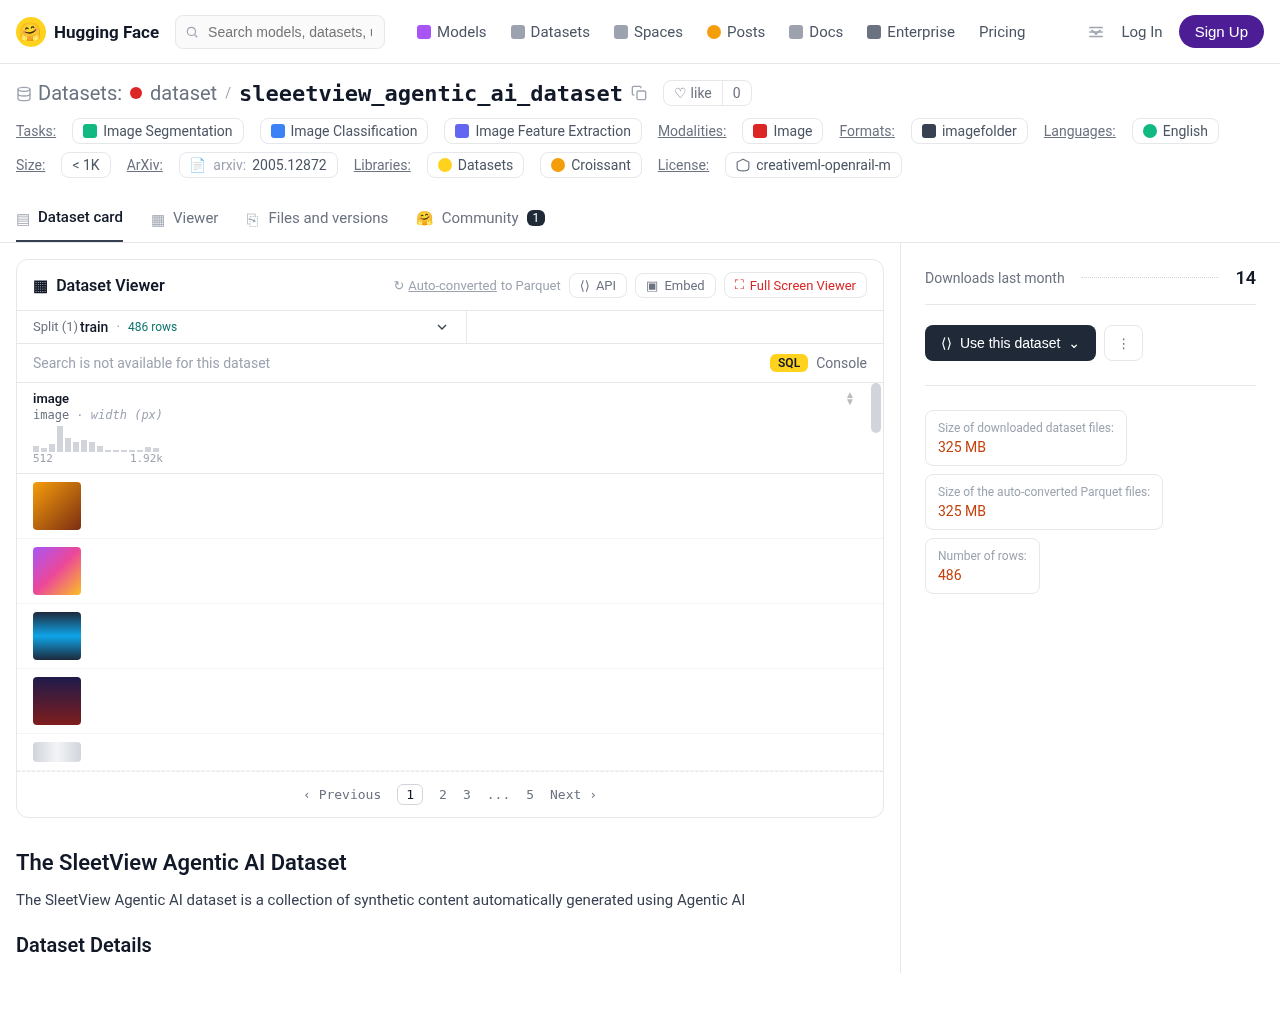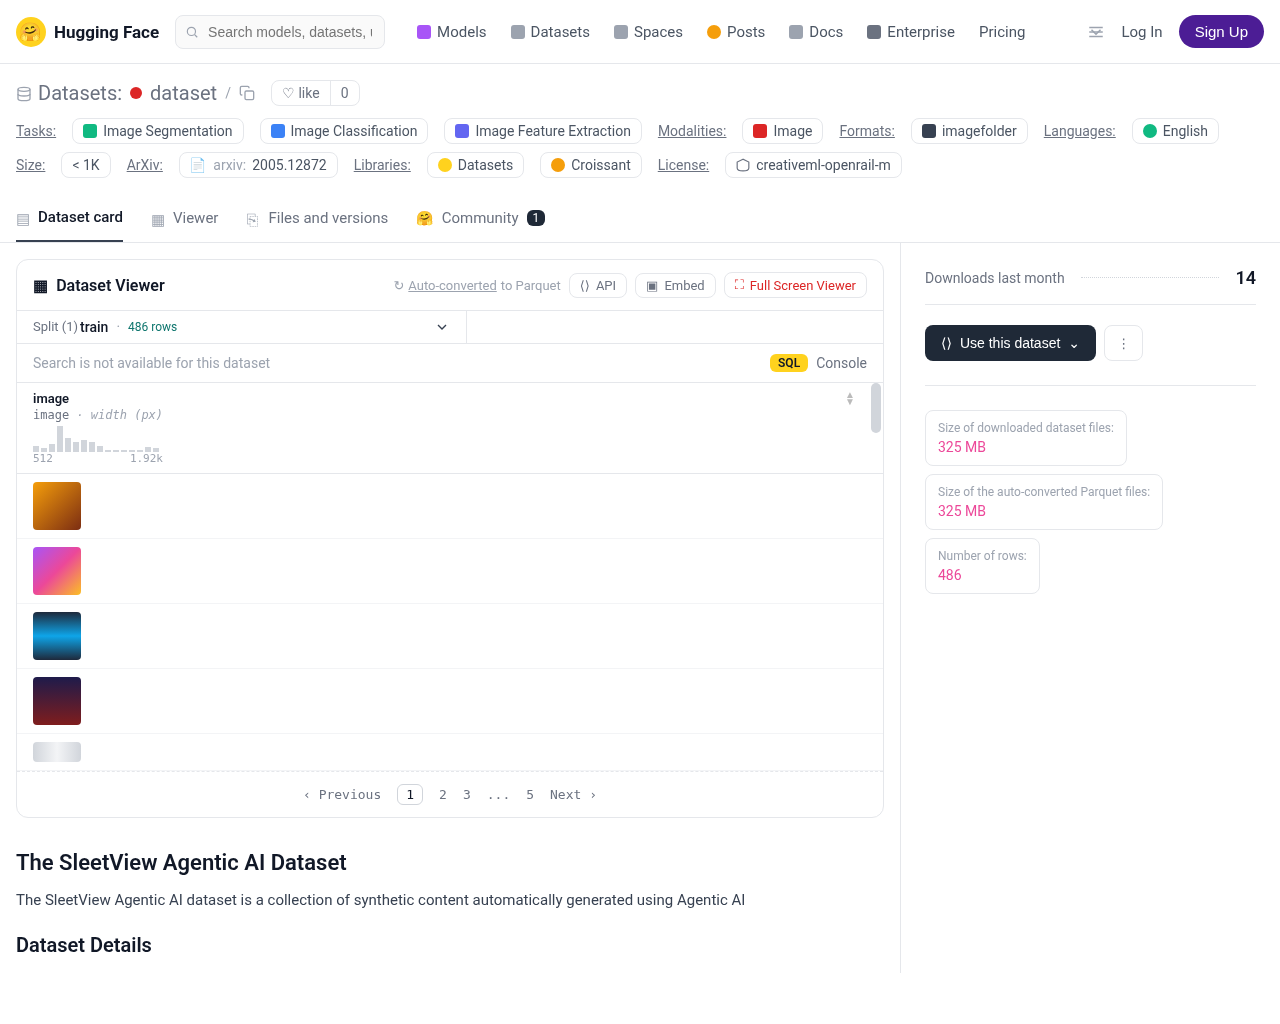--- a/index.html
+++ b/index.html
@@ -496,21 +496,21 @@
   flex-wrap: wrap;
   gap: 8px;
 }
 .stat-box {
   border: 1px solid #e5e7eb;
   border-radius: 8px;
   padding: 10px 12px;
   font-size: 12px;
 }
 .stat-label { color: #9ca3af; }
-.stat-val { color: #ec4899; margin-top: 4px; font-size: 14px; }
+.stat-val { color: #c2410c; margin-top: 4px; font-size: 14px; }
 
 svg { display: block; }
 </style>
 </head>
 <body>
 
 <div class="header">
   <div class="logo">
     <span class="logo-emoji">🤗</span>
     <span>Hugging Face</span>
@@ -571,20 +571,21 @@
       <svg width="16" height="16" viewBox="0 0 24 24" fill="none" stroke="#9ca3af" stroke-width="2">
           <ellipse cx="12" cy="5" rx="9" ry="3"></ellipse>
           <path d="M3 5v14a9 3 0 0 0 18 0V5"></path>
           <path d="M3 12a9 3 0 0 0 18 0"></path>
         </svg>
     </span>
     <span class="bc-label">Datasets:</span>
     <span class="bc-dot"></span>
     <span class="bc-owner">dataset</span>
     <span class="bc-sep">/</span>
+    <span class="bc-name">sleeetview_agentic_ai_dataset</span>
     <span class="bc-copy">
       <svg width="16" height="16" viewBox="0 0 24 24" fill="none" stroke="currentColor" stroke-width="2">
           <rect x="9" y="9" width="13" height="13" rx="2"></rect>
           <path d="M5 15H4a2 2 0 0 1-2-2V4a2 2 0 0 1 2-2h9a2 2 0 0 1 2 2v1"></path>
         </svg>
     </span>
     <div class="like-box">
       <div class="like-btn">
         <span>♡</span>
         <span>like</span>

